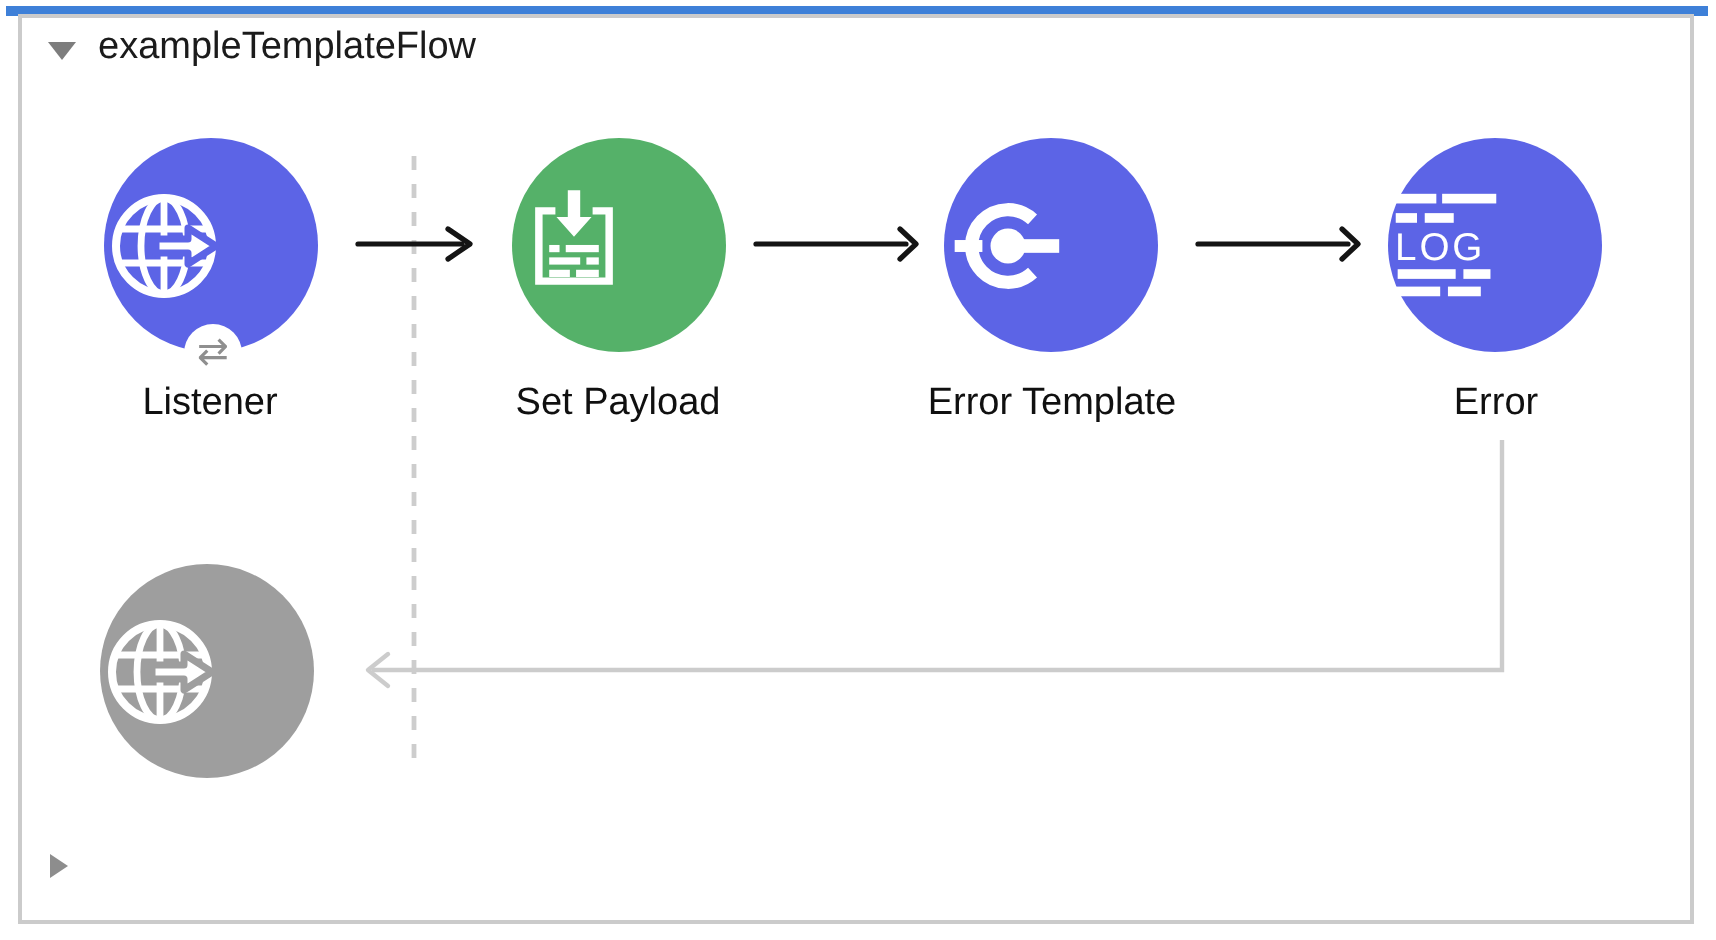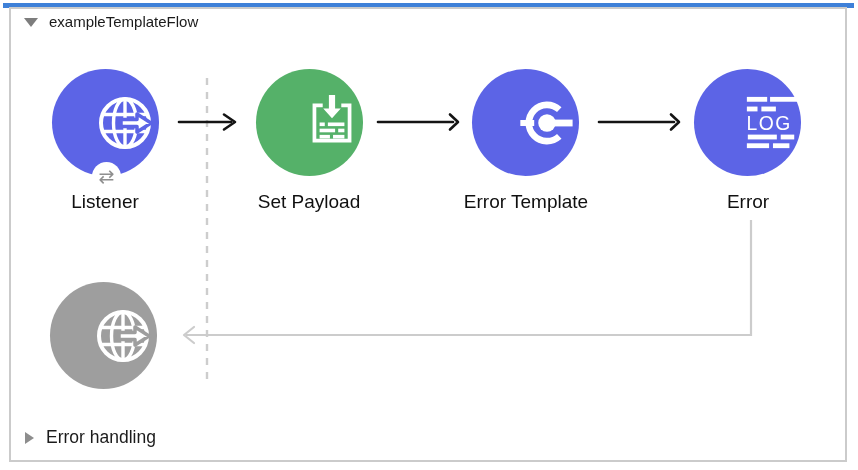--- a/index.html
+++ b/index.html
@@ -9,28 +9,28 @@
     -webkit-font-smoothing:antialiased;
   }
   .topbar{position:absolute;left:3px;top:3px;width:851px;height:5px;background:#3e80d8;}
   .canvas{
     position:absolute;left:9px;top:7px;width:838px;height:455px;
     border:2px solid #cbcbcb;background:#fff;box-sizing:border-box;
   }
   .flow-header{position:absolute;left:24px;top:13px;display:flex;align-items:center;gap:11px;z-index:4;}
   .tri-down{width:0;height:0;border-left:7px solid transparent;border-right:7px solid transparent;
     border-top:9px solid #7d7d7d;margin-top:2px;cursor:pointer;}
-  .flow-title{font-size:15px;color:#1b1b1b;}
+  .flow-title{font-size:19px;color:#1b1b1b;}
   .error-header{position:absolute;left:25px;top:427px;display:flex;align-items:center;gap:12px;z-index:4;}
   .tri-right{width:0;height:0;border-top:6.5px solid transparent;border-bottom:6.5px solid transparent;
     border-left:9px solid #8d8d8d;cursor:pointer;}
   .error-title{font-size:17.5px;color:#1b1b1b;}
 
   .node{position:absolute;width:107px;height:107px;border-radius:50%;
-    display:flex;align-items:center;justify-content:flex-end;z-index:2;cursor:pointer;}
+    display:flex;align-items:center;justify-content:flex-start;z-index:2;cursor:pointer;}
   .blue{background:#5c64e6;}
   .green{background:#55b169;}
   .graybg{background:#9e9e9e;}
   #node-listener{left:52px;top:69px;}
   #node-setpayload{left:256px;top:69px;}
   #node-parsetemplate{left:472px;top:69px;}
   #node-logger{left:694px;top:69px;}
   #node-response{left:50px;top:282px;}
 
   .node-label{position:absolute;top:191px;width:220px;text-align:center;
@@ -142,14 +142,13 @@
       <line x1="30" y1="8" x2="30" y2="56" stroke-width="3.4"></line>
       <line x1="9" y1="23.5" x2="51" y2="23.5" stroke-width="3.4"></line>
       <line x1="9" y1="40.5" x2="51" y2="40.5" stroke-width="3.4"></line>
     </g>
     <path d="M 26,28.5 H 42 V 23 L 56,32 L 42,41 V 35.5 H 26 Z" fill="#ffffff" stroke="#9e9e9e" stroke-width="3.5" stroke-linejoin="round"></path>
   </svg>
 </div>
 
 <div class="error-header">
   <div class="tri-right"></div>
-  <div class="error-title">Error handling</div>
 </div>
 
 </body></html>

